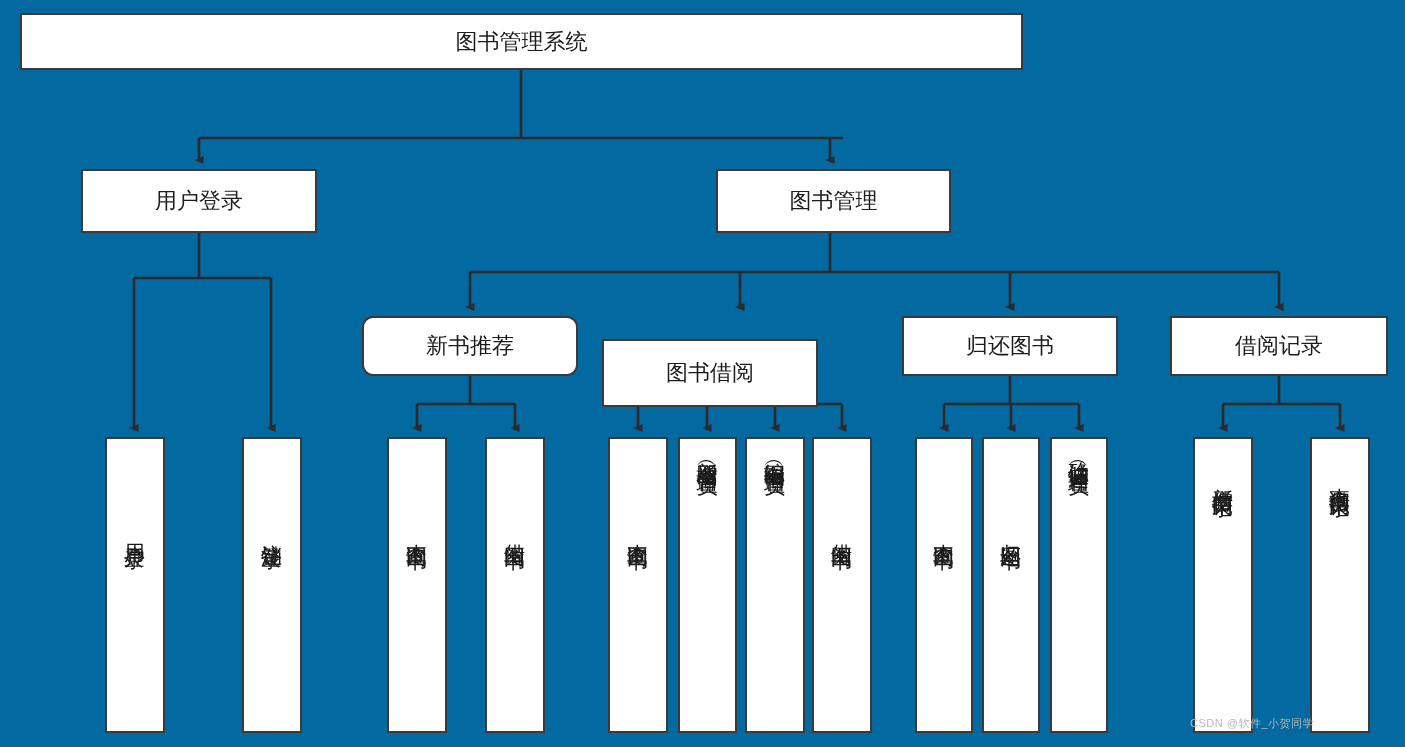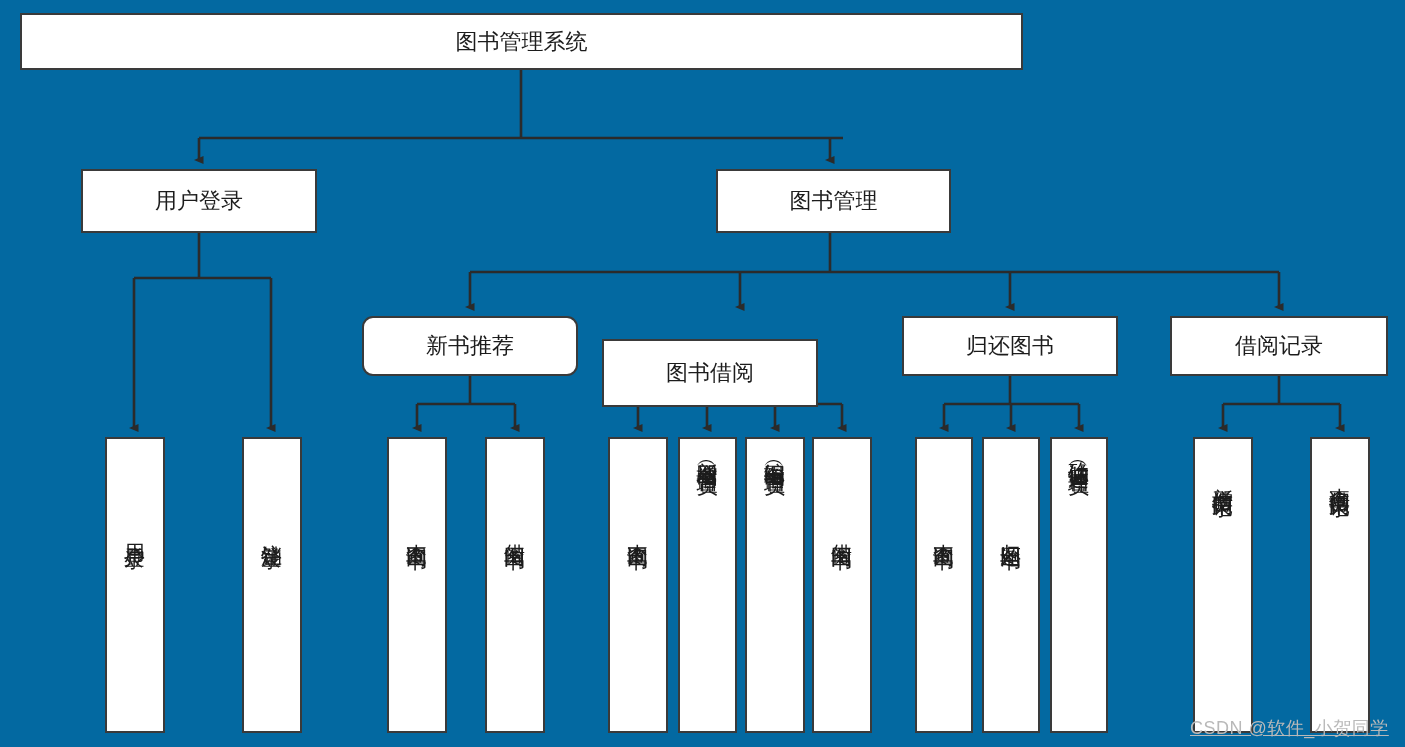--- a/index.html
+++ b/index.html
@@ -56,24 +56,23 @@
     letter-spacing: 2px;
     line-height: 1;
     white-space: nowrap;
   }
   .node.vertical.tall .label {
     font-size: 21px;
   }
   .watermark {
     position: absolute;
     color: #b9b9b9;
-    font-size: 18px;
+    font-size: 11px;
     white-space: nowrap;
     letter-spacing: 0.5px;
-    text-decoration: underline;
   }
 </style>
 </head>
 <body>
 
 <div id="canvas">
 
   <svg class="edges" viewBox="0 0 1405 747" xmlns="http://www.w3.org/2000/svg">
     <defs>
       <marker id="arrow" markerWidth="10" markerHeight="10" refX="4.5" refY="5" orient="auto" markerUnits="userSpaceOnUse">

